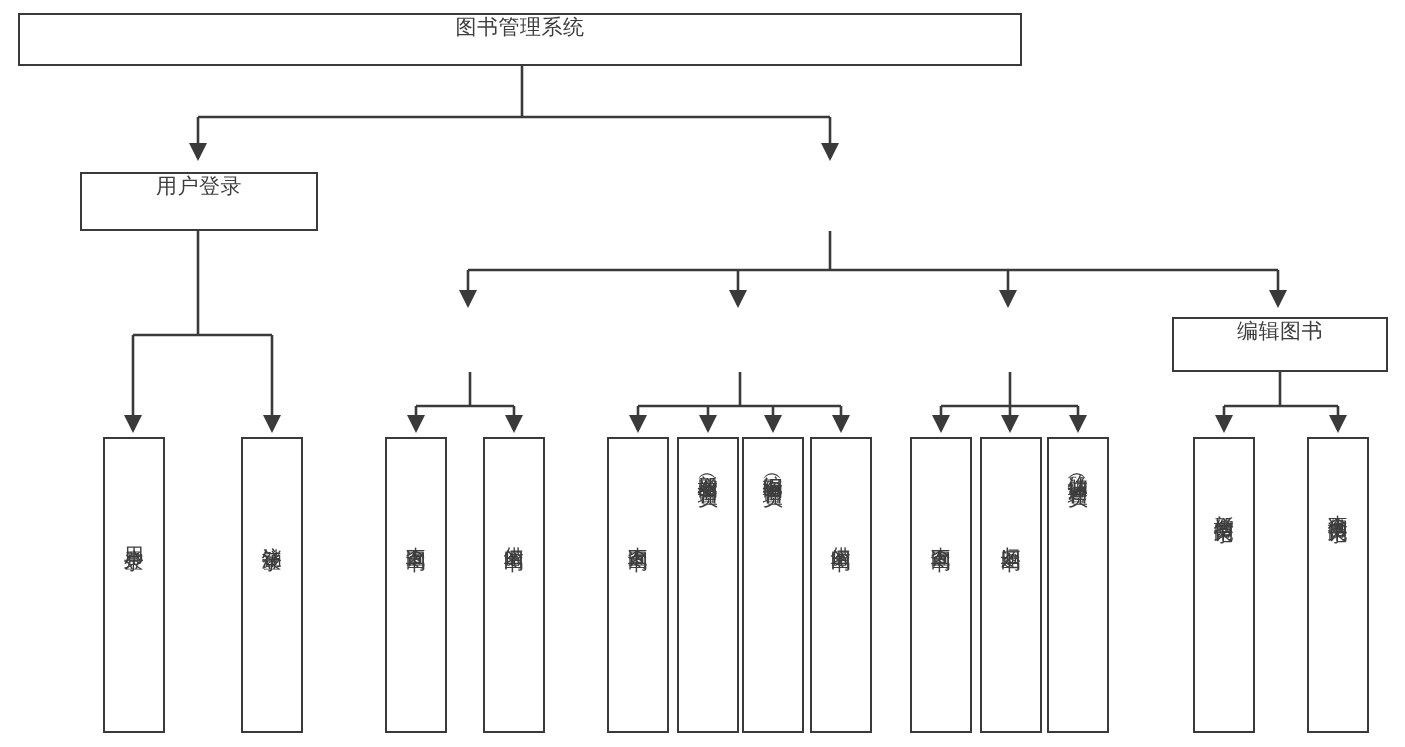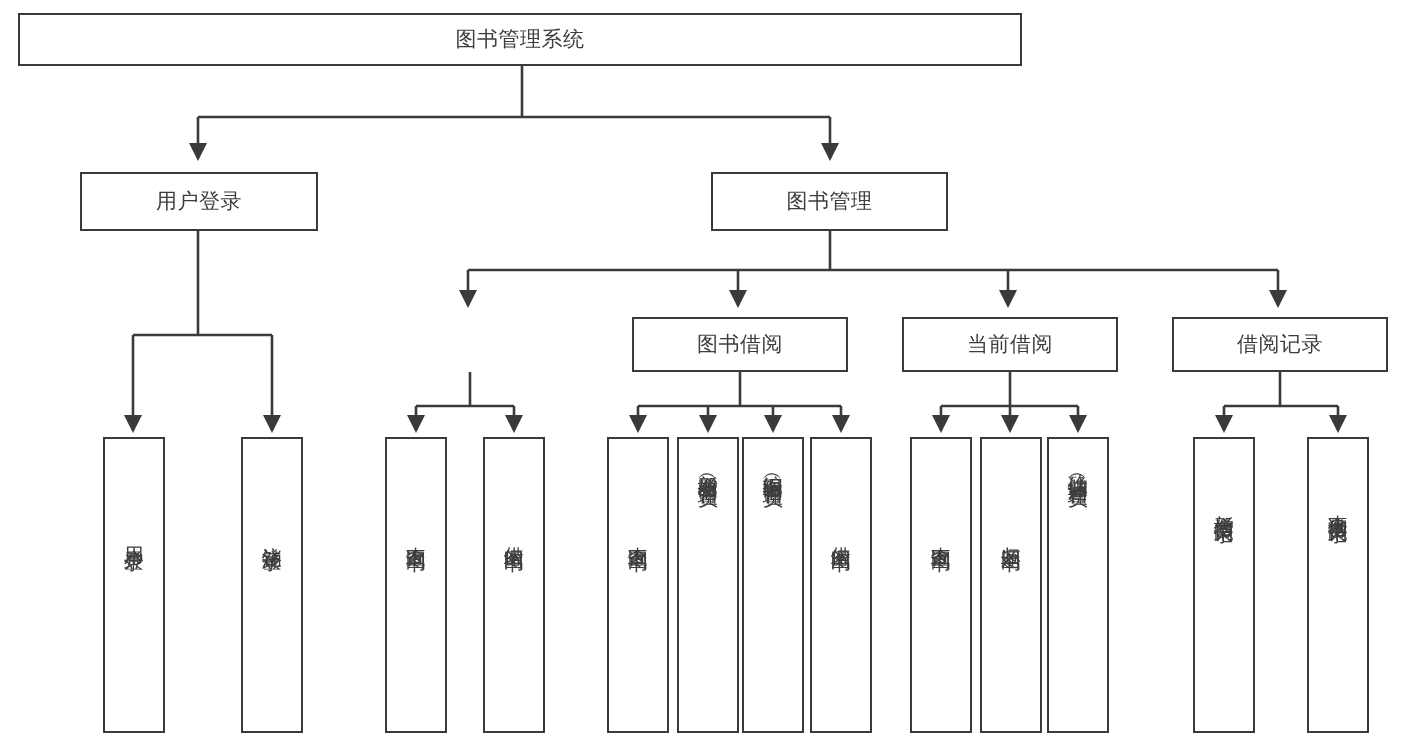--- a/index.html
+++ b/index.html
@@ -25,21 +25,21 @@
     width: 1405px;
     height: 747px;
   }
   .node {
     position: absolute;
     box-sizing: border-box;
     border: 2px solid #3a3a3a;
     background: #ffffff;
     color: #3d3d3d;
     display: flex;
-    align-items: center;
+    align-items: flex-start;
     justify-content: center;
     z-index: 2;
   }
   .node-label {
     font-size: 21px;
     line-height: 1.15;
     letter-spacing: 0.5px;
     white-space: nowrap;
     color: #3d3d3d;
   }
@@ -130,32 +130,23 @@
     </g>
   </svg>
 
   <div class="node" style="left:18px; top:13px; width:1004px; height:53px;">
     <span class="node-label">图书管理系统</span>
   </div>
 
   <div class="node" style="left:80px; top:172px; width:238px; height:59px;">
     <span class="node-label">用户登录</span>
   </div>
-  <div class="node" style="left:711px; top:172px; width:237px; height:59px;">
-    <span class="node-label">图书管理</span>
-  </div>
 
-  <div class="node" style="left:632px; top:317px; width:216px; height:55px;">
-    <span class="node-label">图书借阅</span>
-  </div>
-  <div class="node" style="left:902px; top:317px; width:216px; height:55px;">
-    <span class="node-label">当前借阅</span>
-  </div>
   <div class="node" style="left:1172px; top:317px; width:216px; height:55px;">
-    <span class="node-label">借阅记录</span>
+    <span class="node-label">编辑图书</span>
   </div>
 
   <div class="node leaf short" style="left:103px; top:437px; width:62px; height:296px;">
     <span class="node-label">用户登录</span>
   </div>
   <div class="node leaf short" style="left:241px; top:437px; width:62px; height:296px;">
     <span class="node-label">注销登录</span>
   </div>
 
   <div class="node leaf short" style="left:385px; top:437px; width:62px; height:296px;">

